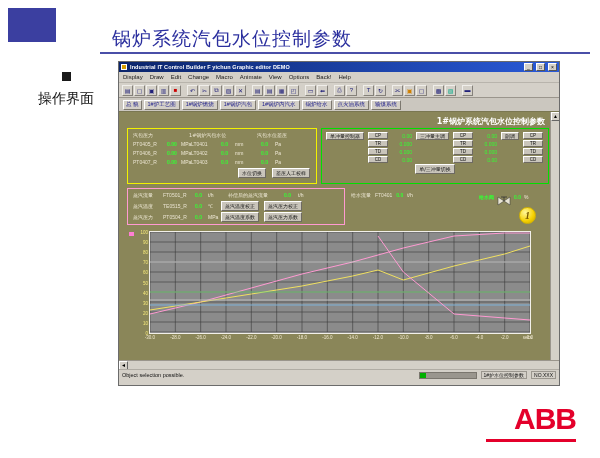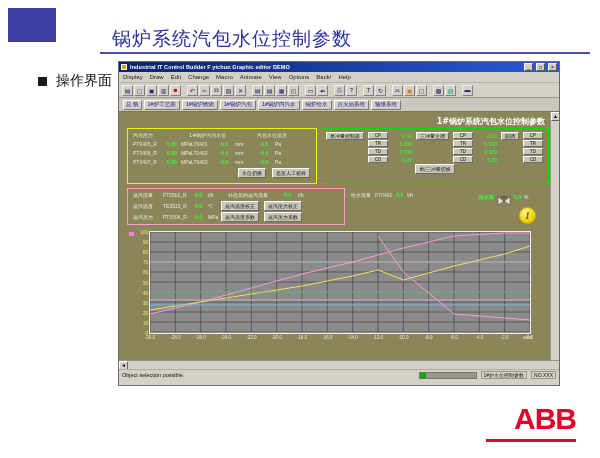--- a/index.html
+++ b/index.html
@@ -20,21 +20,21 @@
     font-size:19px; color:#2b2f9e; letter-spacing:1px;
     font-family:"DejaVu Sans","Liberation Sans",sans-serif;
     white-space:nowrap;
   }
   #title-rule {
     position:absolute; left:100px; top:52px; width:490px; height:2px;
     background:#4a4fa8;
   }
   #bullet-row {
     position:absolute; left:38px; top:72px;
-    display:flex; align-items:center; gap:9px;
+    display:flex; align-items:center; gap:9px;flex-direction:column;
   }
   #bullet-square { width:9px; height:9px; background:#1a1a1a; }
   #bullet-text { font-size:14px; color:#111; font-family:"DejaVu Sans","Liberation Sans",sans-serif;}
   #abb-logo {
     position:absolute; right:24px; bottom:22px;
     font-size:30px; font-weight:bold; color:#e4002b; letter-spacing:-1px;
     font-family:"Liberation Sans",sans-serif;
   }
   #abb-bar { position:absolute; right:24px; bottom:16px; width:90px; height:3px; background:#e4002b; }
 

